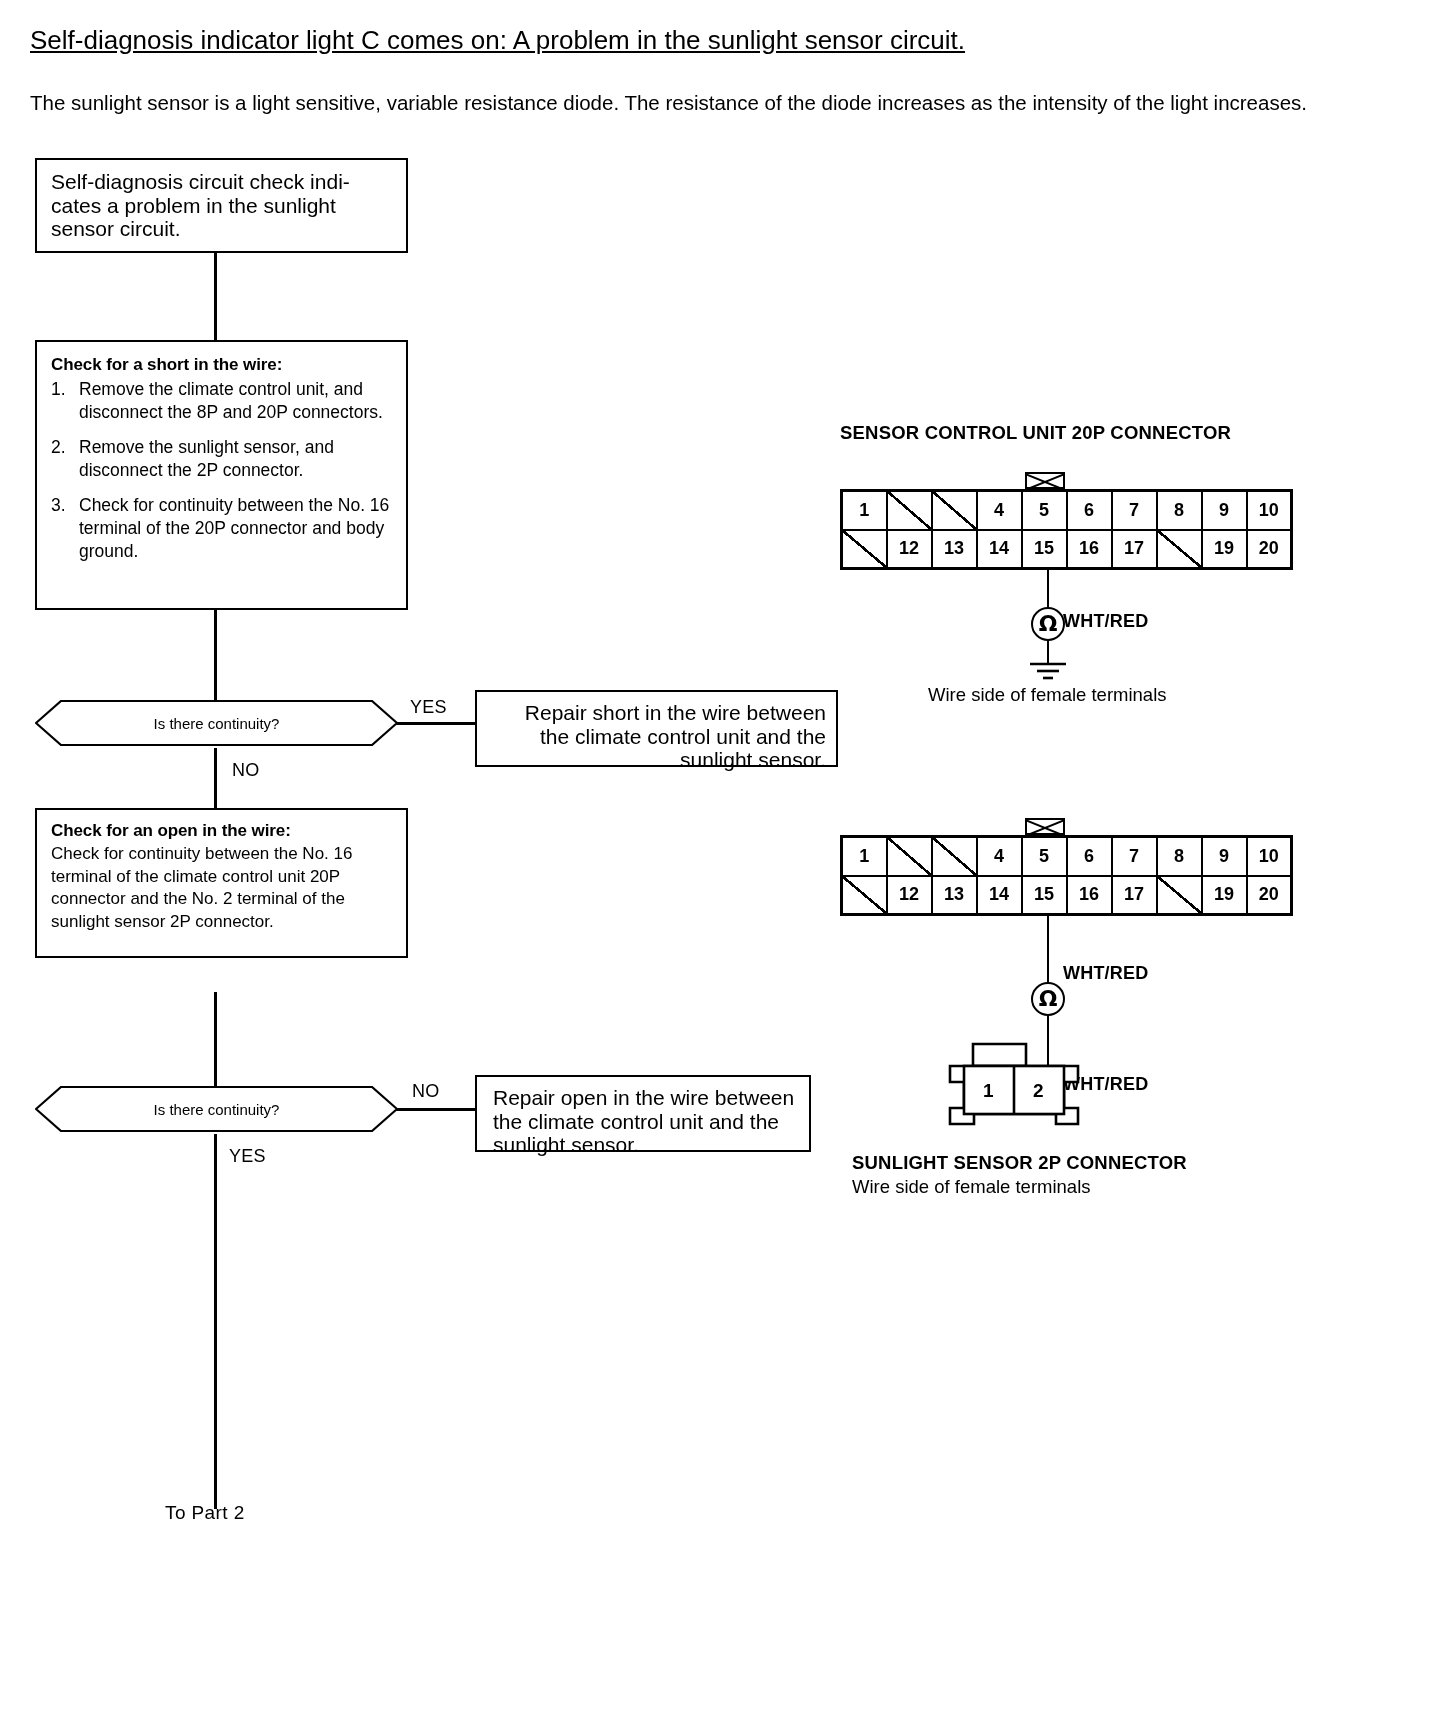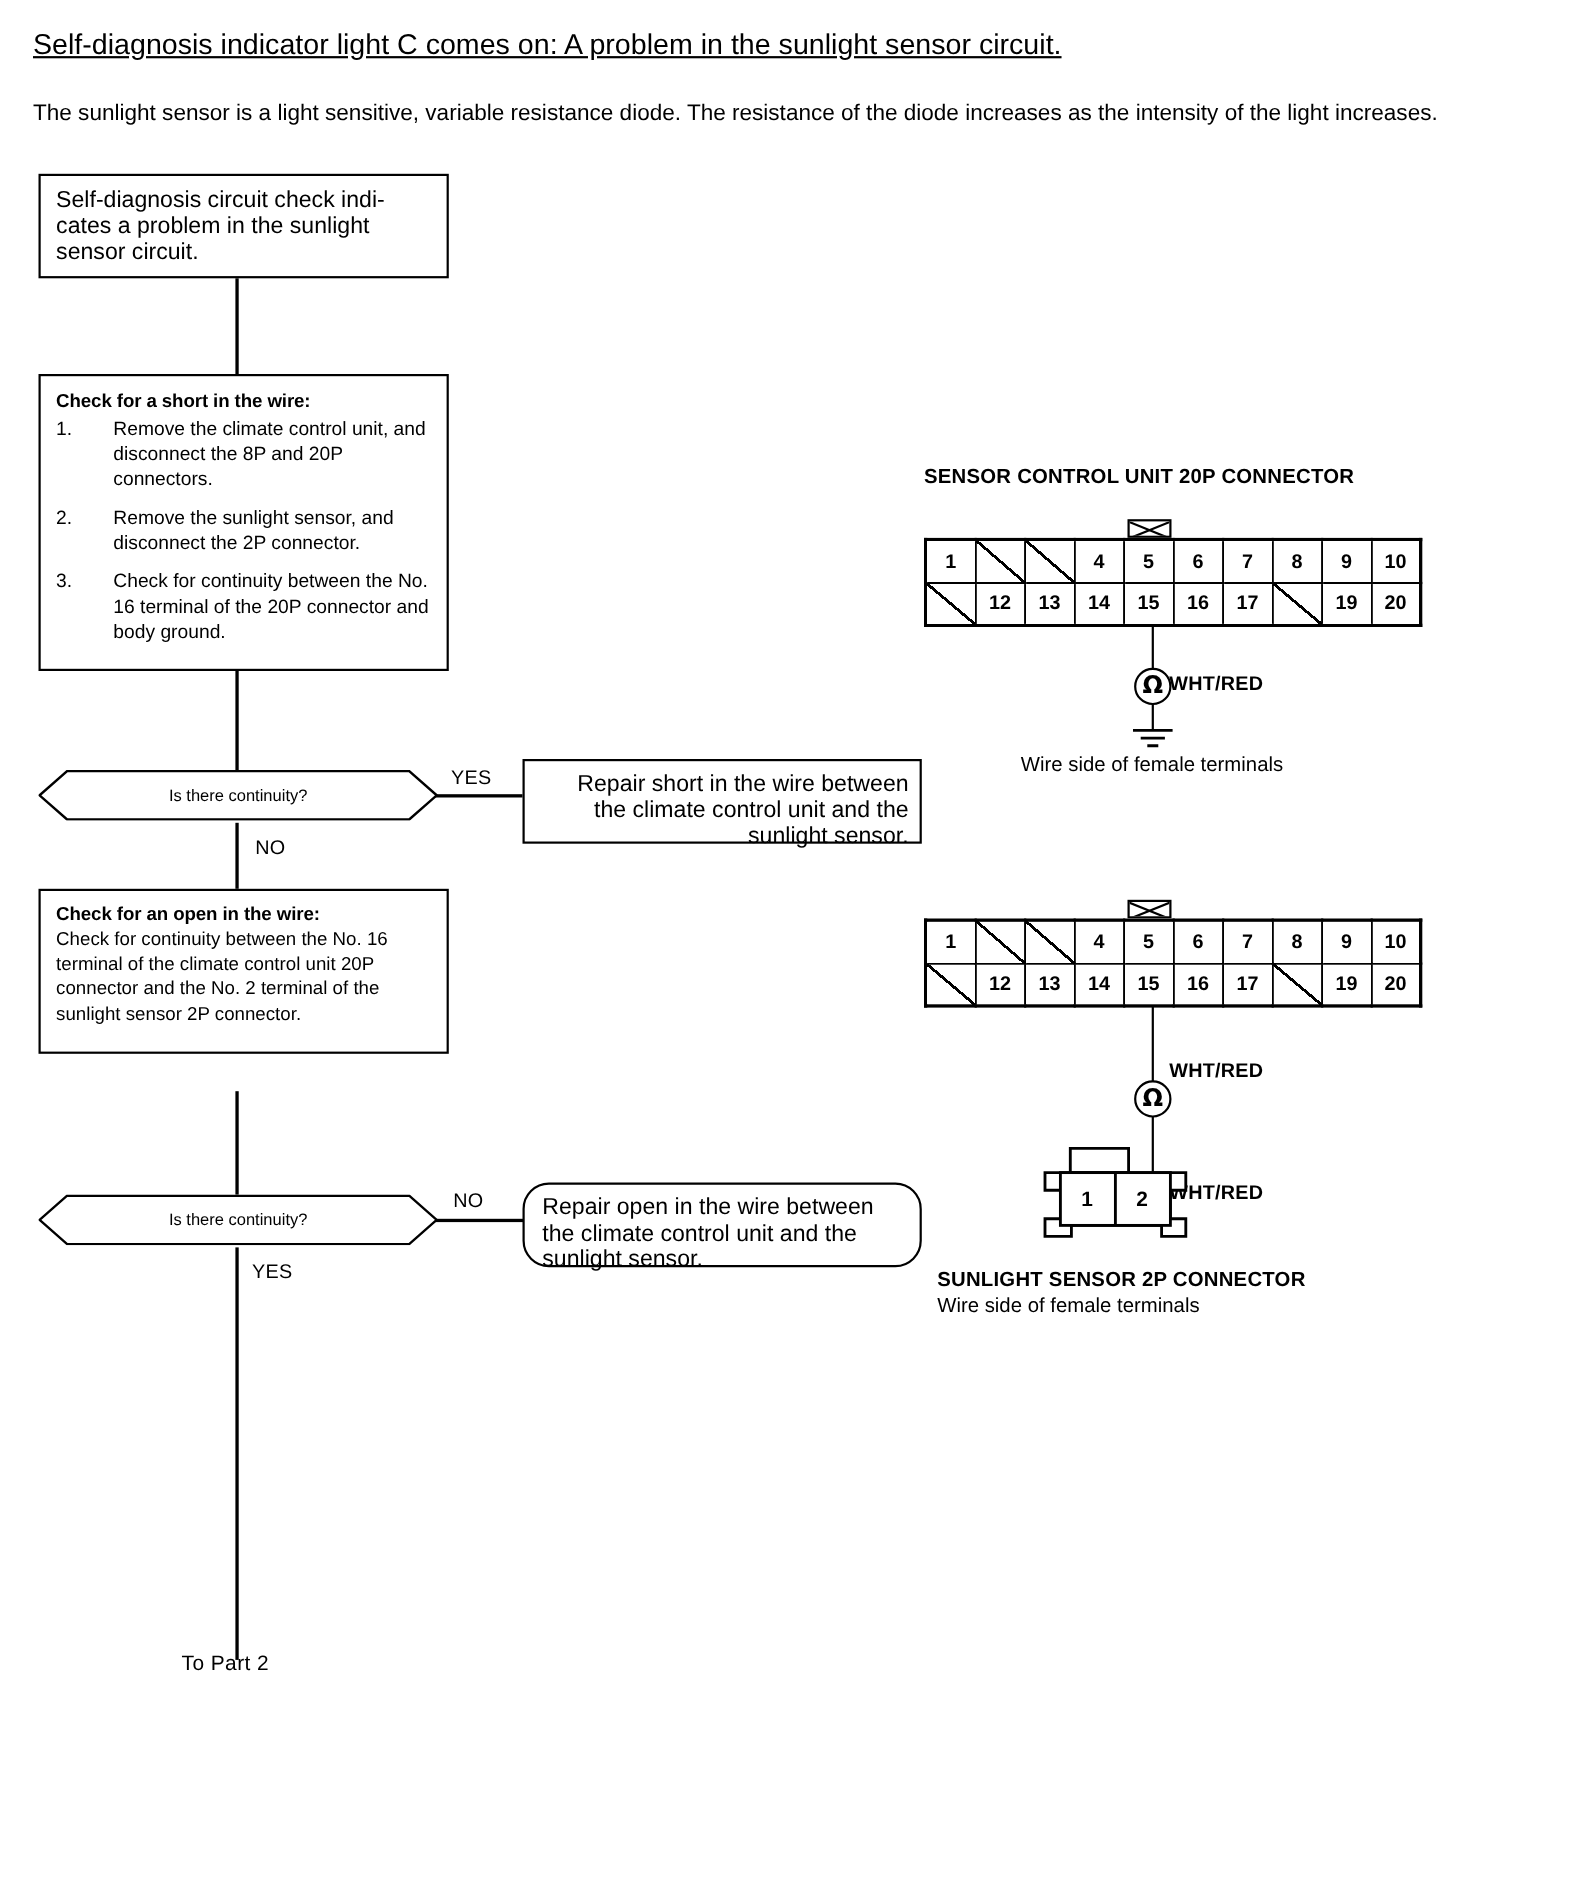--- a/index.html
+++ b/index.html
@@ -24,21 +24,21 @@
   }
   .box .inner { padding:10px 12px 8px 14px; }
   .btitle { font-weight:bold; font-size:17px; line-height:22px; letter-spacing:-0.1px; }
   .btext  { font-size:17px; line-height:22.5px; }
   .bbold  { font-weight:normal; font-size:21px; line-height:23.5px; }
 
   
   .nlist { margin:0; padding:0; list-style:none; }
   .nlist li { display:flex; font-size:17.5px; line-height:23px; margin-top:12px; }
   .nlist li .num { width:28px; flex:0 0 28px; }
-  .nlist li .txt { flex:1;margin-left:24px; }
+  .nlist li .txt { flex:1; }
 
   
   .hex {
     position:absolute;
     display:flex; align-items:center; justify-content:center;
     z-index:5;
   }
   .hex svg { position:absolute; left:0; top:0; }
   .hex .hlabel { position:relative; font-size:15px; z-index:2; }
 
@@ -163,21 +163,21 @@
 
 <div class="hex" style="left:35px; top:1086px; width:363px; height:46px;">
   <svg width="363" height="46" viewBox="0 0 363 46">
     <polygon points="26,1 337,1 362,23 337,45 26,45 1,23" fill="#fff" stroke="#000" stroke-width="2.2"></polygon>
   </svg>
   <span class="hlabel">Is there continuity?</span>
 </div>
 <div class="abs flowlabel" style="left:412px; top:1081px;">NO</div>
 <div class="abs flowlabel" style="left:229px; top:1146px;">YES</div>
 
-<div class="abs box" style="left:475px; top:1075px; width:363px; height:77px;border-radius:24px;">
+<div class="abs box" style="left:475px; top:1075px; width:336px; height:77px;">
   <div class="inner" style="padding:9px 10px 6px 16px;">
     <div class="bbold">Repair open in the wire between the climate control unit and the sunlight sensor.</div>
   </div>
 </div>
 
 <div class="abs" id="topart" style="left:165px; top:1502px;">To  Part 2</div>
 
 <div class="conntitle" style="left:840px; top:422px;">SENSOR CONTROL UNIT 20P CONNECTOR</div>
 
 <div class="conntab" style="left:1025px; top:472px;"></div>

